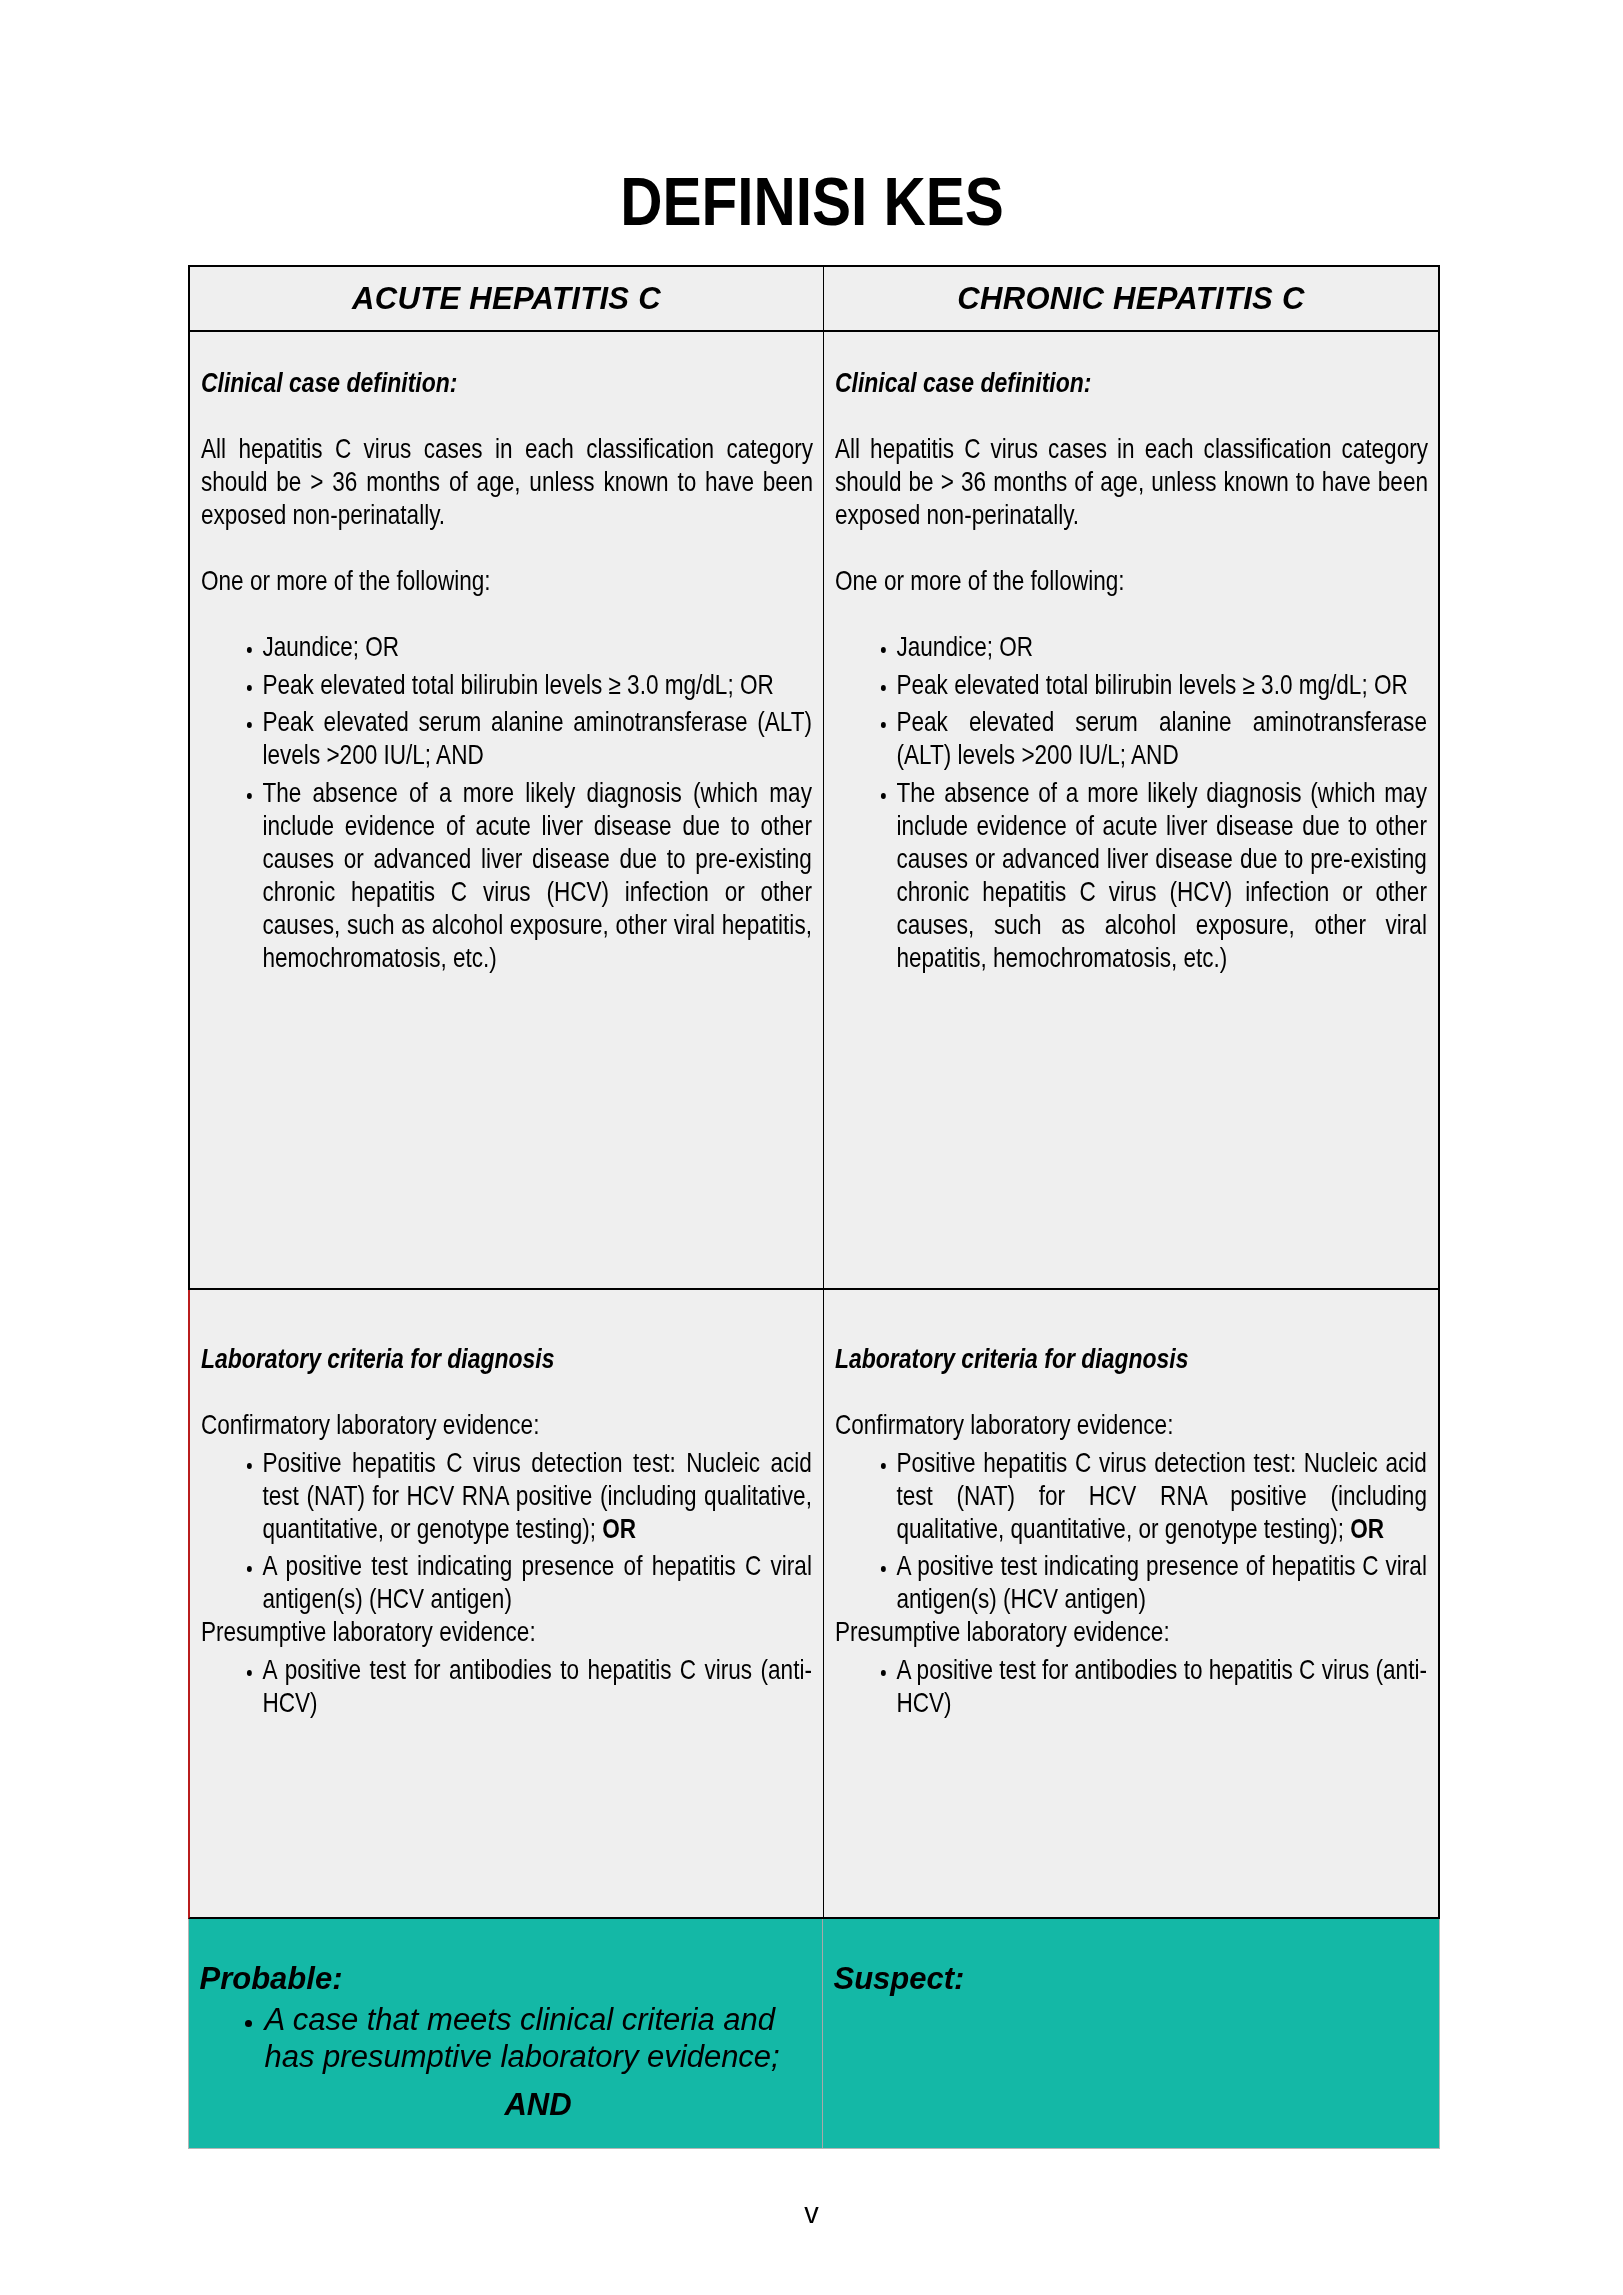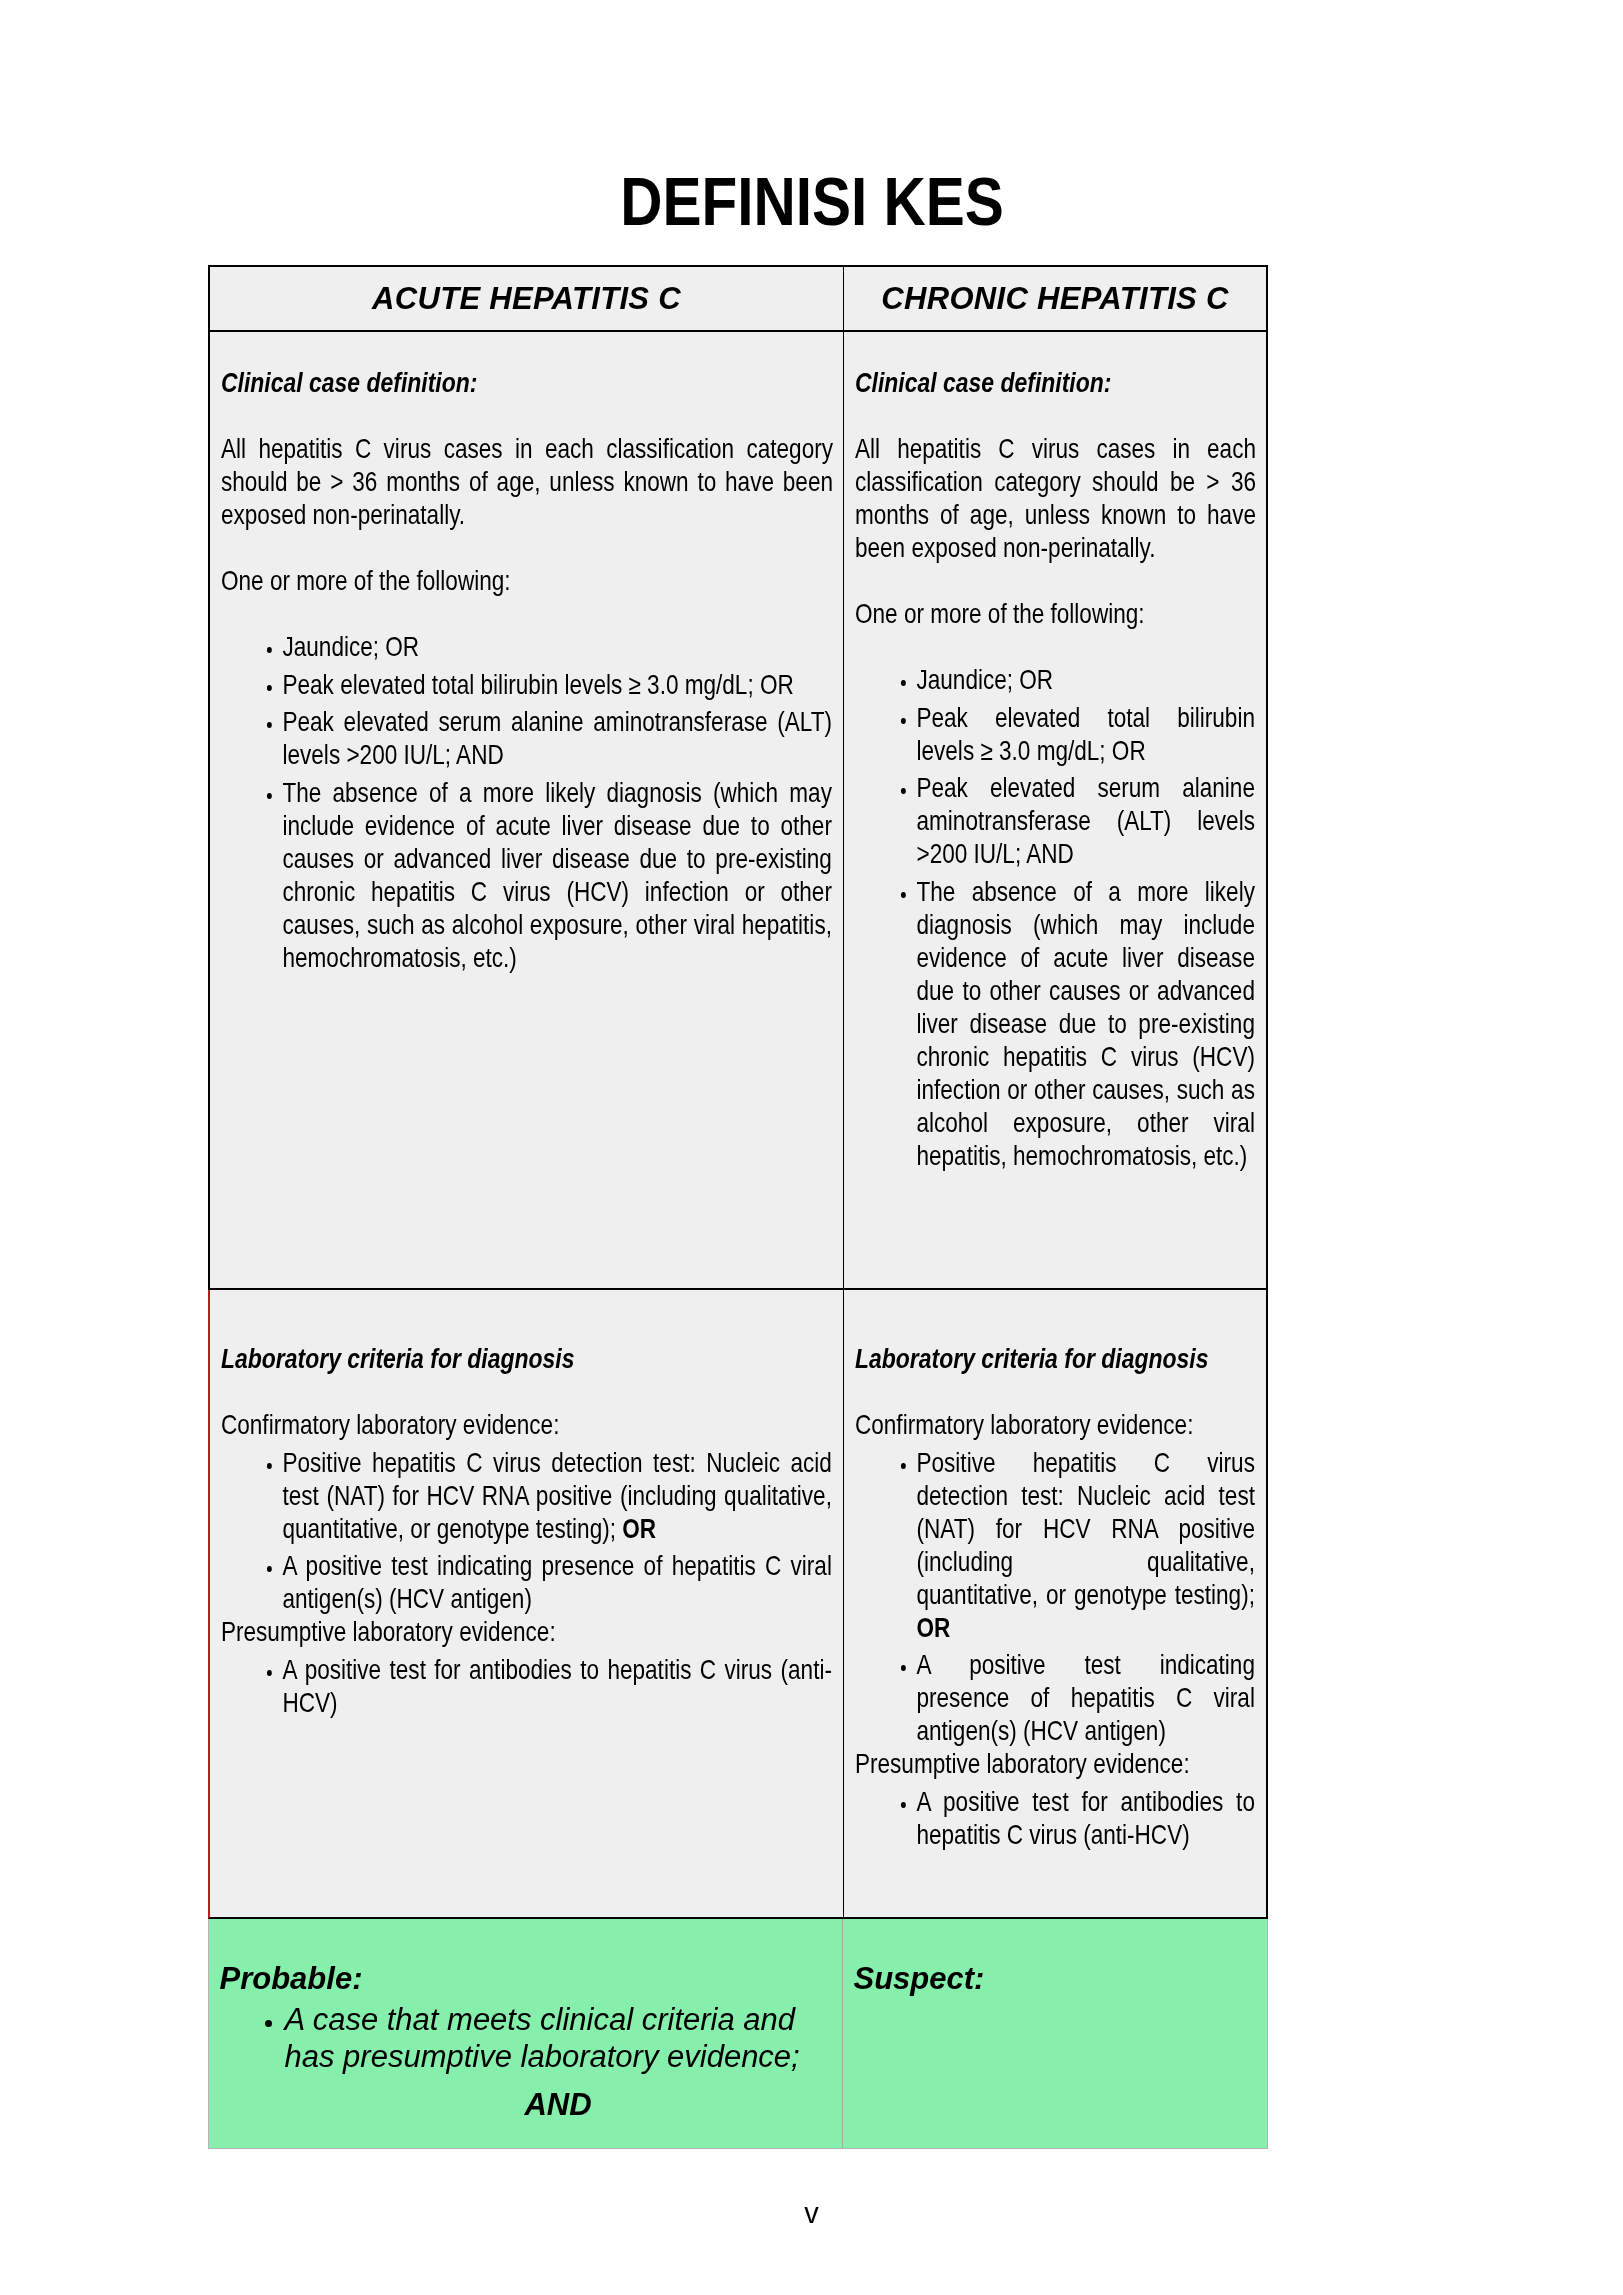--- a/index.html
+++ b/index.html
@@ -19,21 +19,21 @@
     font-size:68px; font-weight:bold; line-height:1.1;
   }
   .doc-title .squeeze {
     display:inline-block;
     transform:scaleX(0.86);
     transform-origin:center top;
     white-space:nowrap;
   }
 
   
-  .deftable { position:absolute; left:208px; top:265px; width:1060px; }
+  .deftable { position:absolute; left:188px; top:265px; width:1252px; }
   .trow {
     display:grid;
     grid-template-columns:634px 1fr;
     box-sizing:border-box;
   }
   .trow-header {
     border-top:2.6px solid #000;
     border-left:2px solid #000;
     border-right:2px solid #000;
     border-bottom:2px solid #000;
@@ -49,21 +49,21 @@
     border-left:2px solid #b91c1c;
     border-right:2px solid #000;
     border-bottom:2.6px solid #000;
     min-height:629px;
   }
   .trow-classification {
     border-left:1.3px solid #b5b5b5;
     border-right:1.3px solid #b5b5b5;
     border-bottom:1.3px solid #b5b5b5;
     min-height:230px;
-    background:#86efac;
+    background:#14b8a6;
   }
 
   .tcell { box-sizing:border-box; }
   .trow-header .tcell,
   .trow-clinical .tcell,
   .trow-laboratory .tcell { background:#efefef; }
   .tcell.first { border-right:1.3px solid #000; }
   .trow-classification .tcell.first { border-right:0.7px solid #a8a8a8; }
 
   

